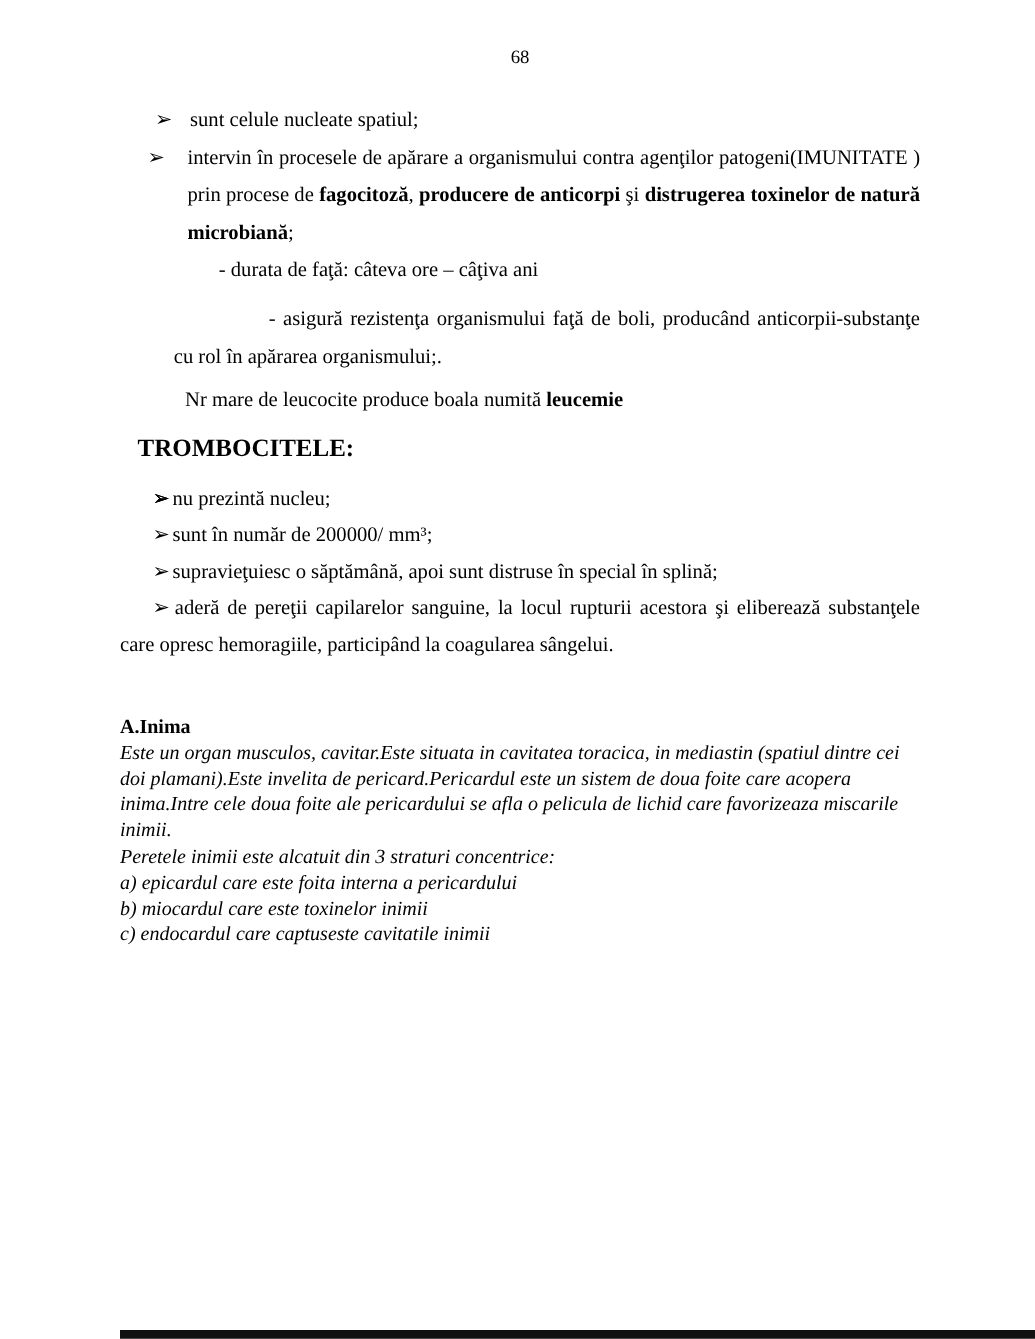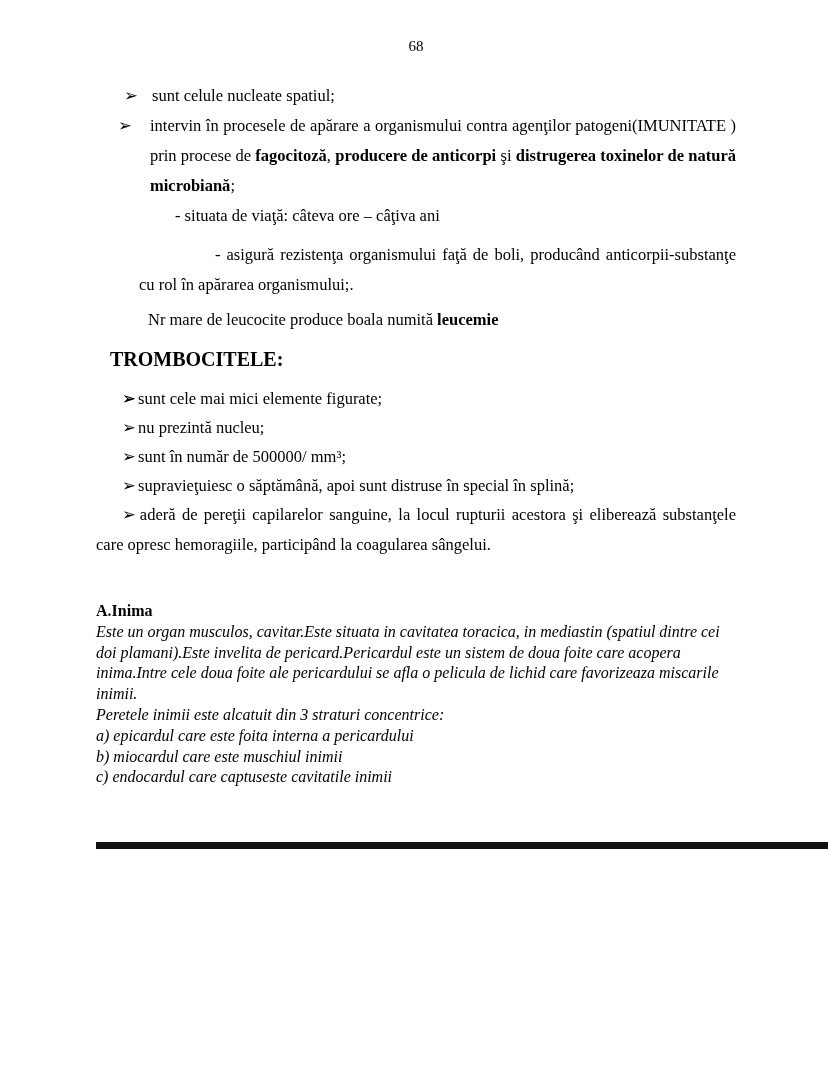--- a/index.html
+++ b/index.html
@@ -10,21 +10,21 @@
     color: #000000;
     font-family: "Liberation Serif", serif;
     position: relative;
     overflow: hidden;
   }
   .page {
     position: relative;
     padding: 38px 92px 0 96px;
     box-sizing: border-box;
     width: 828px;
-    height: 849px;
+    height: 1071px;
   }
   .pagenum {
     text-align: center;
     font-size: 15px;
     margin-bottom: 26px;
   }
   .sec-top {
     font-size: 16.5px;
     line-height: 30px;
   }
@@ -85,64 +85,63 @@
     <div class="li li-l1">
       <span class="mk">➢</span>
       <span>sunt celule nucleate spatiul;</span>
     </div>
 
     <div class="li li-l2">
       <span class="mk">➢</span>
       <span><span>intervin în procesele de apărare a organismului contra agenţilor patogeni(IMUNITATE ) prin procese de </span><b>fagocitoză</b><span>, </span><b>producere de anticorpi</b><span> şi </span><b>distrugerea toxinelor de natură microbiană</b><span>;</span></span>
     </div>
 
-    <div class="sub1">- situata de viaţă: câteva ore – câţiva ani</div>
+    <div class="sub1">- durata de faţă: câteva ore – câţiva ani</div>
 
     <div class="sub2">- asigură rezistenţa organismului faţă de boli, producând anticorpii-substanţe cu rol în apărarea organismului;.</div>
 
     <div class="note"><span>Nr mare de leucocite  produce boala numită </span><b>leucemie</b></div>
 
     <div class="heading-tromb">TROMBOCITELE:</div>
 
     <div class="tromb-list">
 
       <div class="li li-t">
         <span class="mk">➢</span>
       </div>
 
       <div class="li li-t">
         <span class="mk">➢</span>
-        <span>sunt cele mai mici elemente figurate;</span>
       </div>
 
       <div class="li li-t">
         <span class="mk">➢</span>
         <span>nu prezintă nucleu;</span>
       </div>
 
       <div class="li li-t">
         <span class="mk">➢</span>
-        <span>sunt în număr de 500000/ mm³;</span>
+        <span>sunt în număr de 200000/ mm³;</span>
       </div>
 
       <div class="li li-t">
         <span class="mk">➢</span>
         <span>supravieţuiesc o săptămână, apoi sunt distruse în special în splină;</span>
       </div>
 
       <div class="li-t-last"><span class="mk-inline">➢</span><span>aderă de pereţii capilarelor sanguine, la locul rupturii acestora şi eliberează substanţele care opresc hemoragiile, participând la coagularea sângelui.</span></div>
 
     </div>
 
   </div>
 
   <div class="sec-inima">
     <div class="heading-inima">A.Inima</div>
     <div class="inima-para">Este un organ musculos, cavitar.Este situata in cavitatea toracica, in mediastin (spatiul dintre cei doi plamani).Este invelita de pericard.Pericardul este un sistem de doua foite care acopera inima.Intre cele doua foite ale pericardului se afla o pelicula de lichid care favorizeaza miscarile inimii.</div>
     <div class="inima-para">Peretele inimii este alcatuit din 3 straturi concentrice:</div>
     <div class="inima-para">a) epicardul care este foita interna a pericardului</div>
-    <div class="inima-para">b) miocardul care este muschiul inimii</div>
+    <div class="inima-para">b) miocardul care este toxinelor inimii</div>
     <div class="inima-para">c) endocardul care captuseste cavitatile inimii</div>
   </div>
 
   <div class="bottom-bar"></div>
 
 </div>
 
 </body></html>

